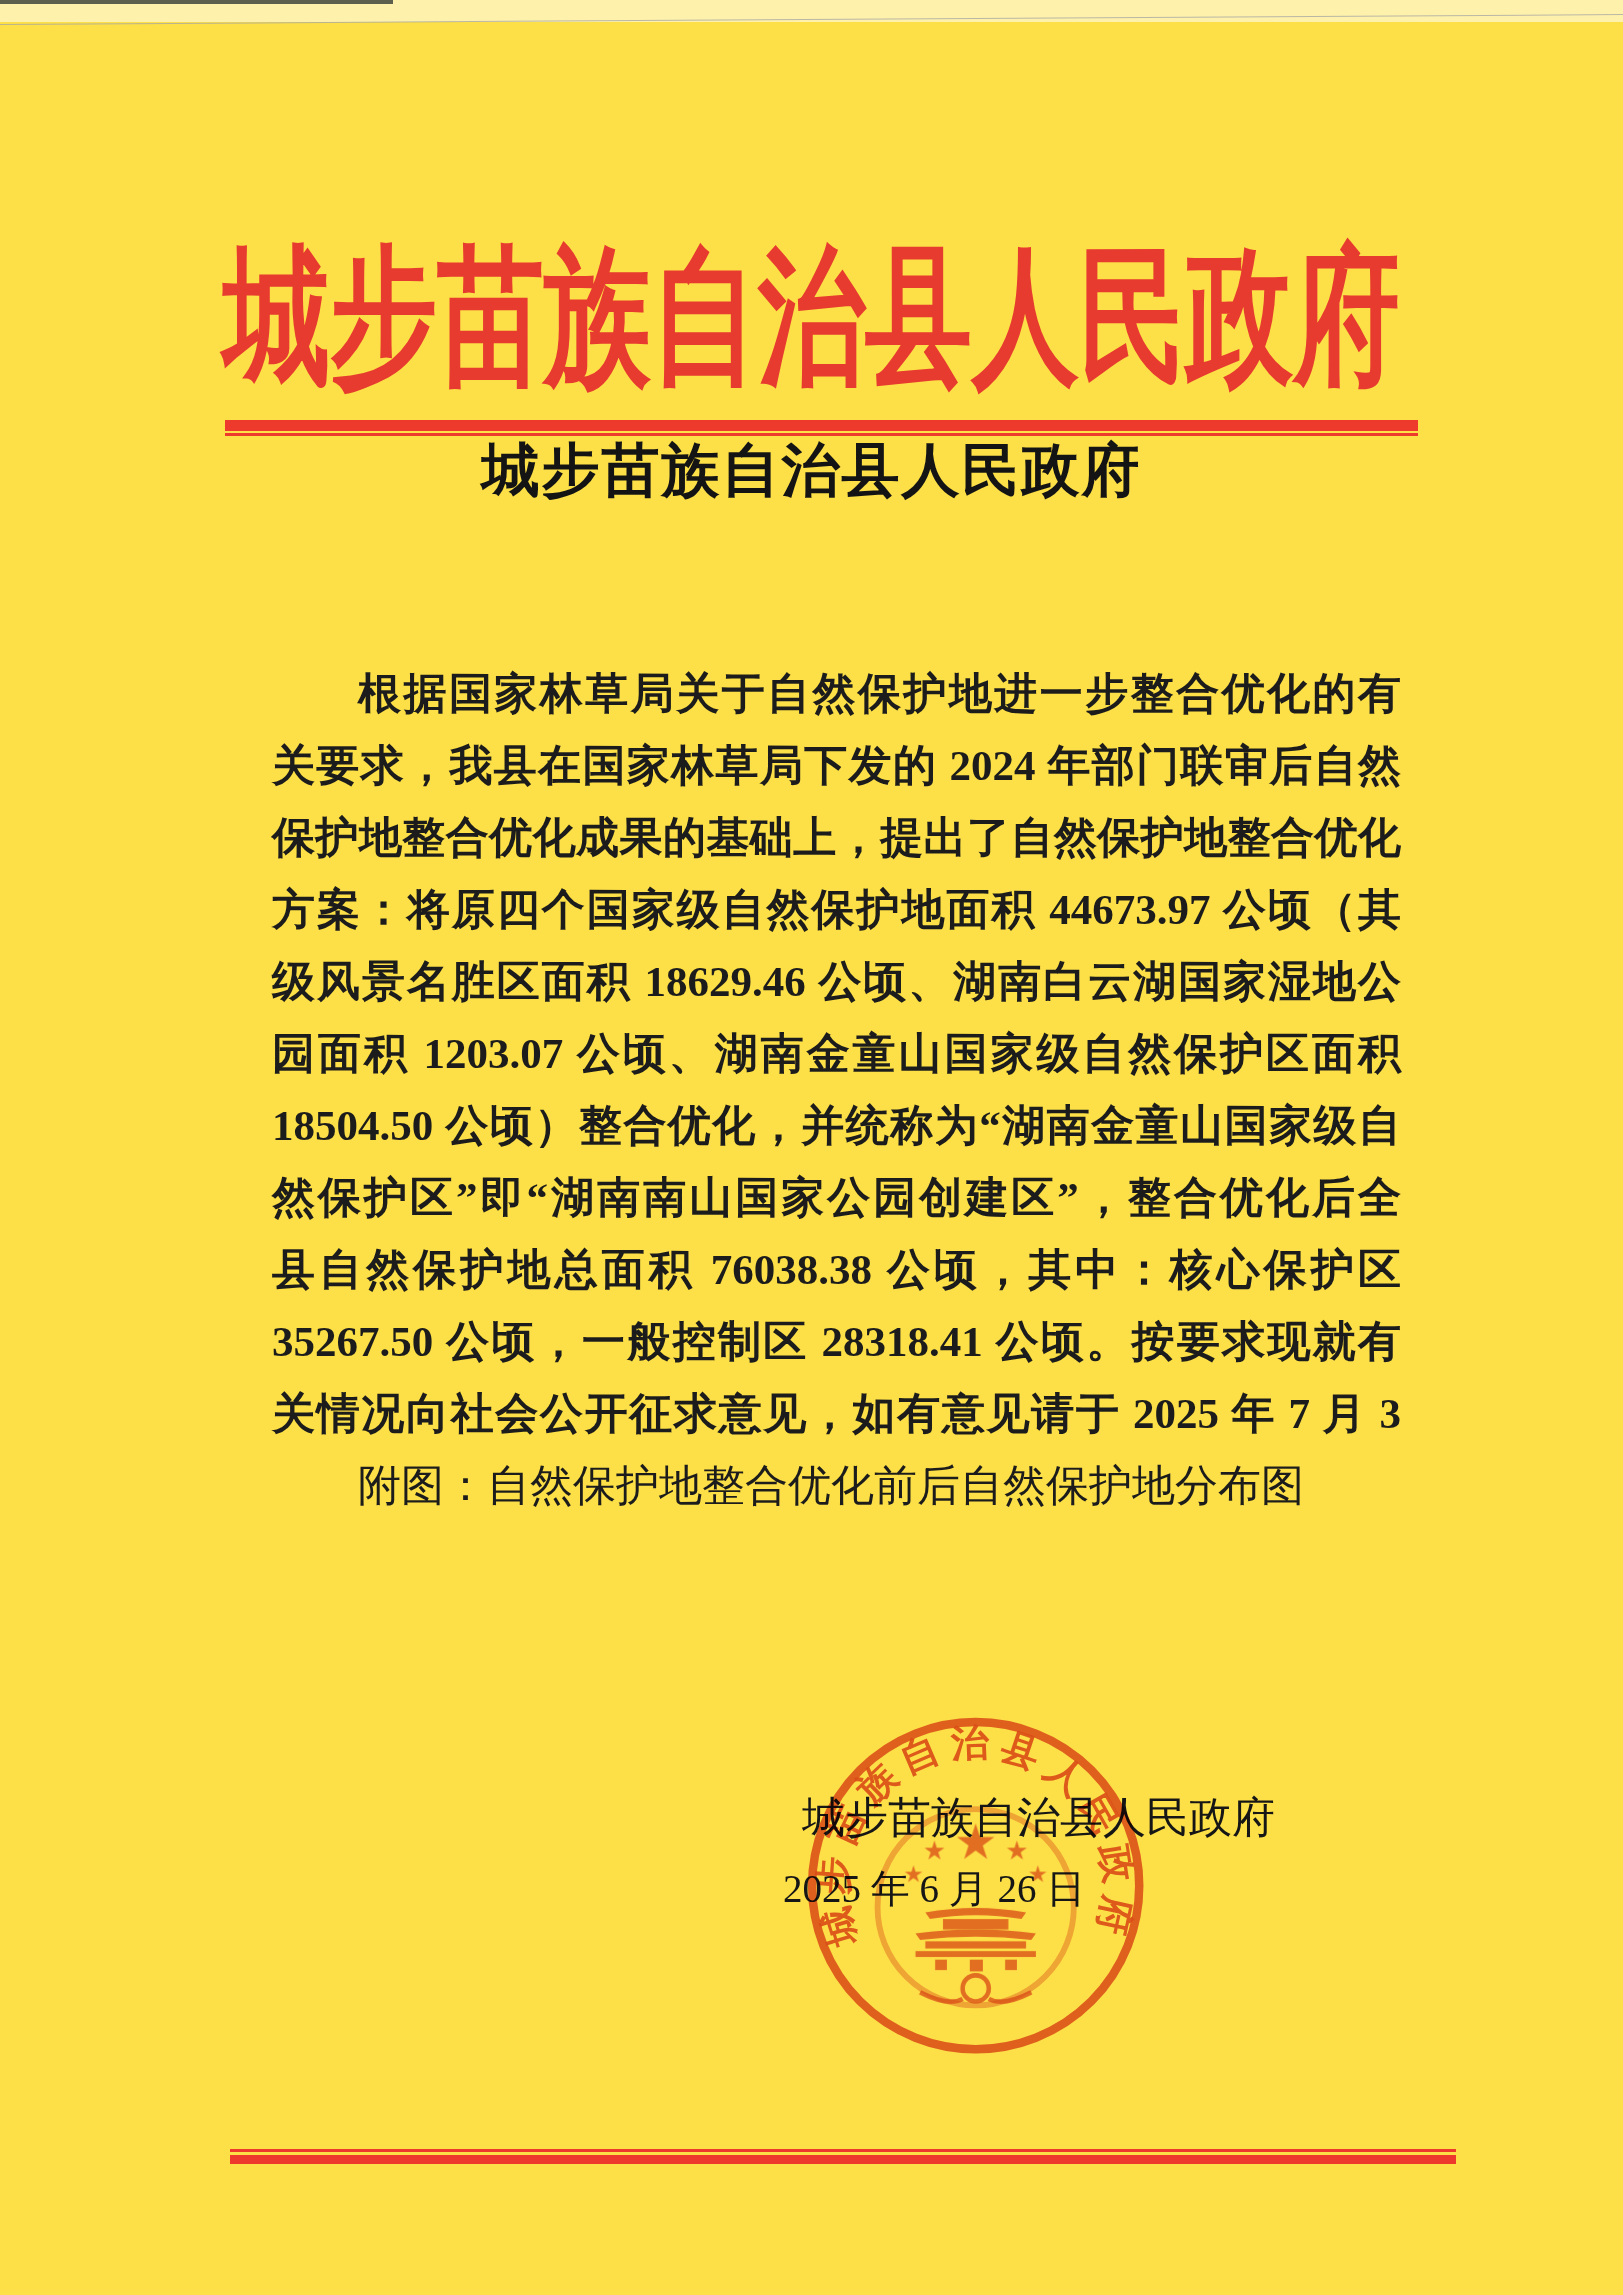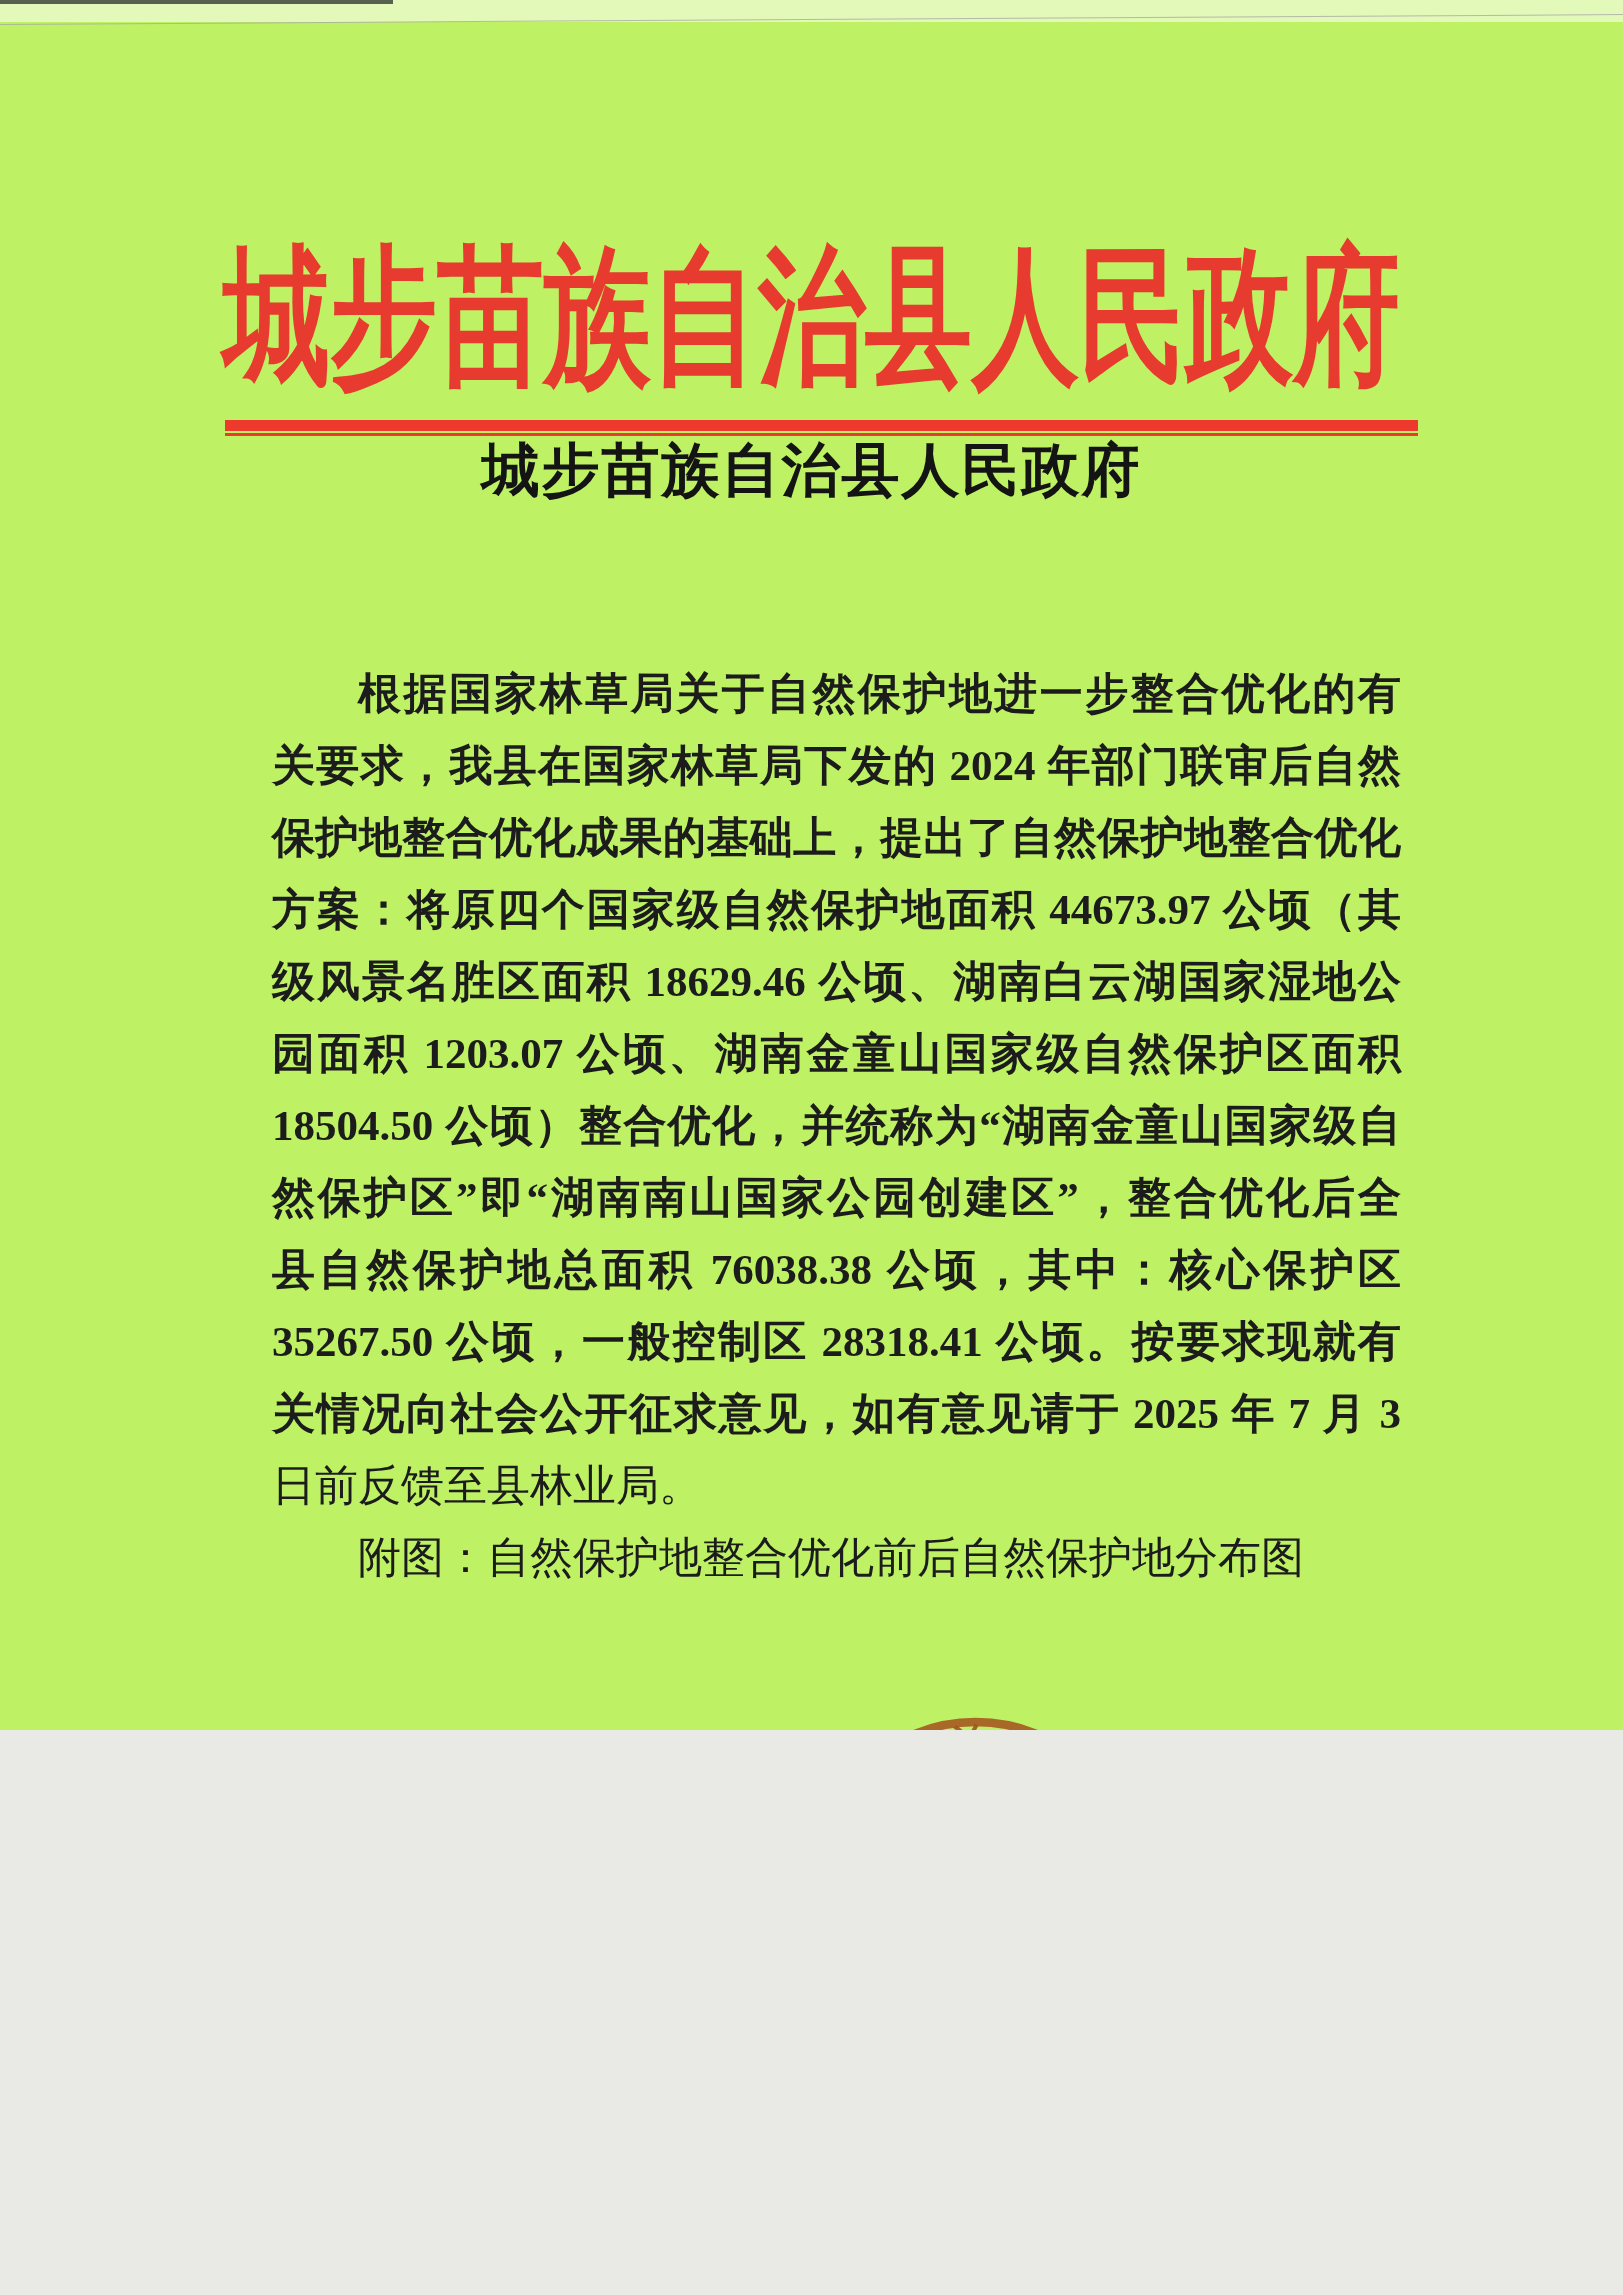--- a/index.html
+++ b/index.html
@@ -1,19 +1,19 @@
 <!DOCTYPE html>
 <html style="--header-red: #e73b2f; --rule-red: #ee3a2c;font-size:10.5px"><head>
 <meta charset="utf-8">
 <style>
   html,body{margin:0;padding:0;background:#e9e9e6;}
   .page{
     position:relative;
-    width:1623px;height:1730px;
-    background:#bef264;
+    width:1623px;height:2295px;
+    background:#fde047;
     overflow:hidden;
     font-family:"Liberation Serif","DejaVu Serif",serif;
     color:#1a1a1a;
   }
   
   .scan-top-dark{position:absolute;left:0;top:0;width:393px;height:3.9px;background:#3f463c;opacity:.85;}
   .scan-edge-line{position:absolute;left:-6.5px;top:23.6px;width:1643px;height:1.3px;background:#a9a9a4;
     transform:rotate(-0.35deg);transform-origin:left center;opacity:.8;}
   .scan-above{position:absolute;left:0;top:0;width:1623px;height:22px;background:#ffffff;opacity:.55;}
 
@@ -86,21 +86,20 @@
     <div class="bline justify">关要求，我县在国家林草局下发的 2024 年部门联审后自然</div>
     <div class="bline justify">保护地整合优化成果的基础上，提出了自然保护地整合优化</div>
     <div class="bline justify">方案：将原四个国家级自然保护地面积 44673.97 公顷（其</div>
     <div class="bline justify">级风景名胜区面积 18629.46 公顷、湖南白云湖国家湿地公</div>
     <div class="bline justify">园面积 1203.07 公顷、湖南金童山国家级自然保护区面积</div>
     <div class="bline justify">18504.50 公顷）整合优化，并统称为“湖南金童山国家级自</div>
     <div class="bline justify">然保护区”即“湖南南山国家公园创建区”，整合优化后全</div>
     <div class="bline justify">县自然保护地总面积 76038.38 公顷，其中：核心保护区</div>
     <div class="bline justify">35267.50 公顷，一般控制区 28318.41 公顷。按要求现就有</div>
     <div class="bline justify">关情况向社会公开征求意见，如有意见请于 2025 年 7 月 3</div>
-    <div class="bline">日前反馈至县林业局。</div>
     <div class="bline indent">附图：自然保护地整合优化前后自然保护地分布图</div>
   </div>
 
   <div class="sig-org">城步苗族自治县人民政府</div>
   <div class="sig-date">2025 年 6 月 26 日</div>
 
   <svg class="seal" viewBox="0 0 535 535" xmlns="http://www.w3.org/2000/svg">
     <g fill="none" stroke="#d9493f">
       <circle cx="267" cy="267" r="250" stroke-width="13" opacity="0.88"></circle>
       <circle cx="267" cy="300" r="150" stroke-width="9" opacity="0.40"></circle>

